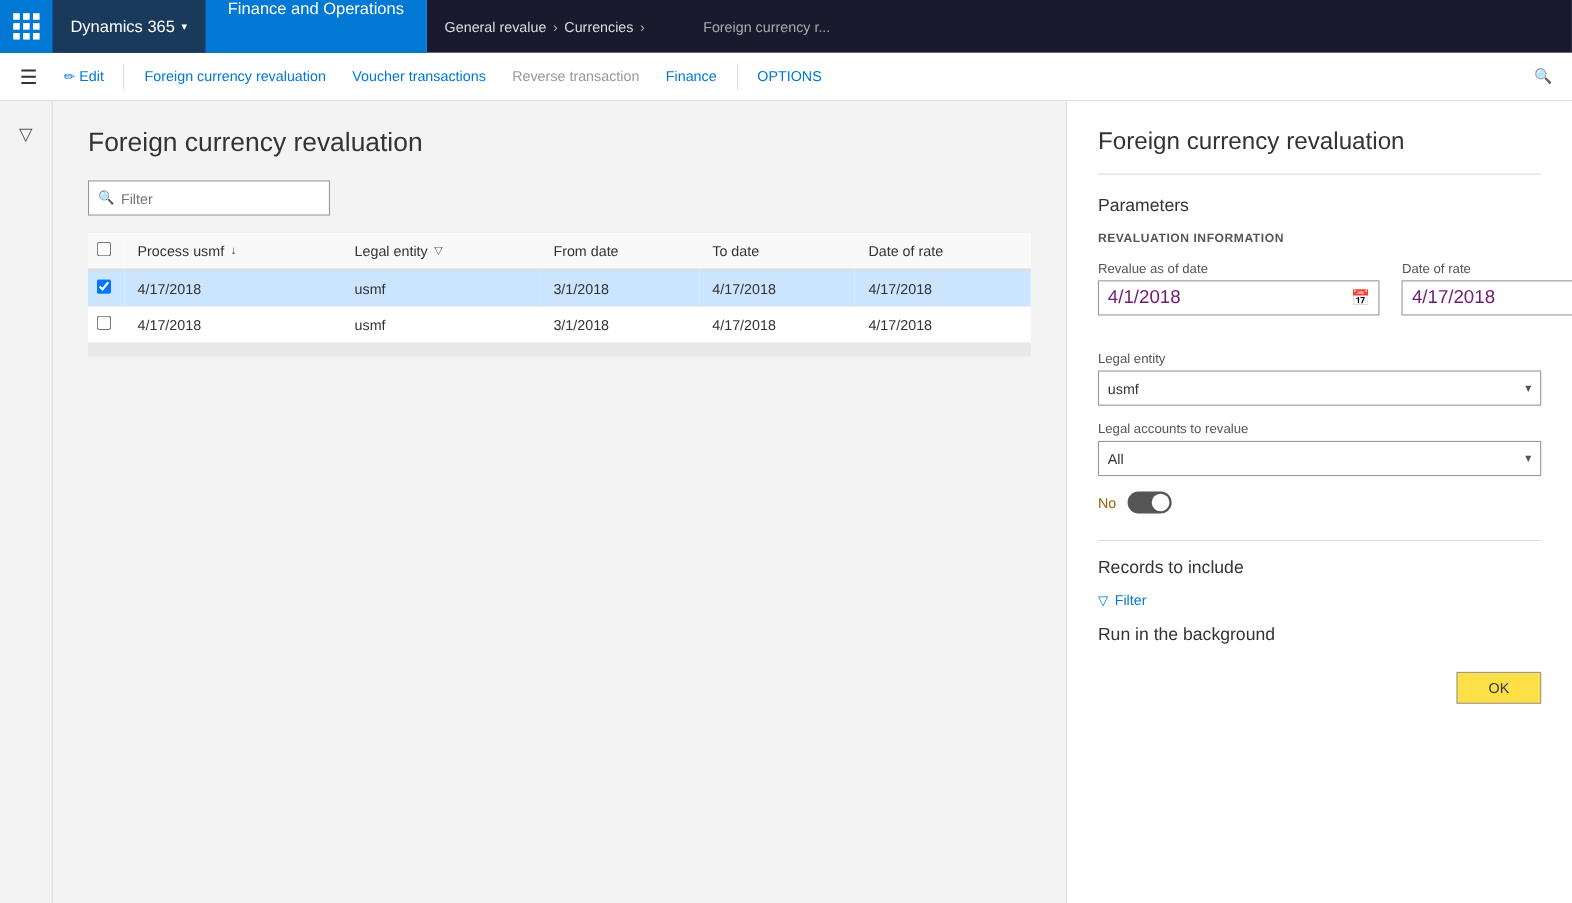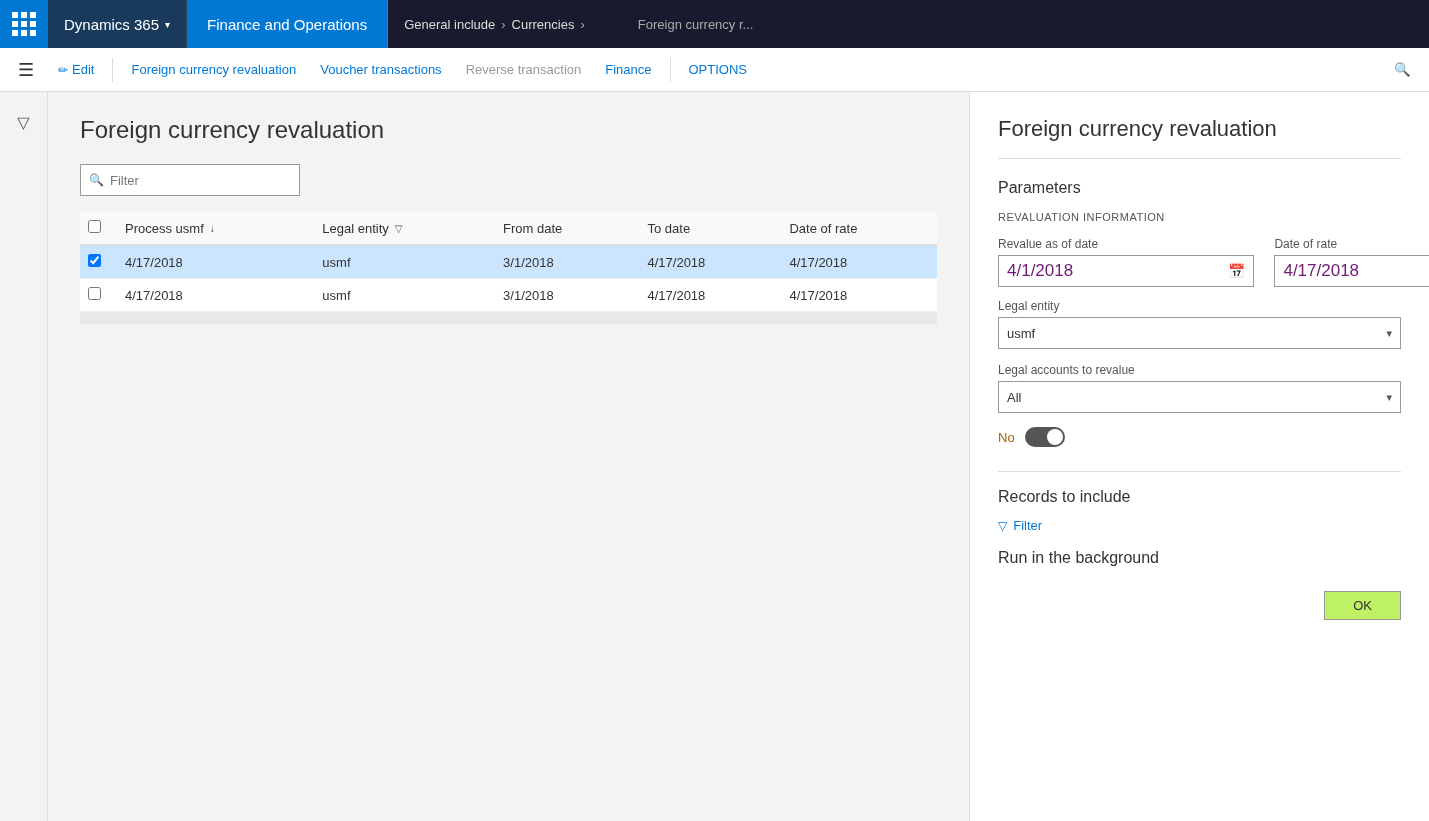--- a/index.html
+++ b/index.html
@@ -39,21 +39,21 @@
       height: 48px;
       background: #1a3a5c;
       font-size: 15px;
       font-weight: 500;
       color: white;
       gap: 6px;
       border-right: 1px solid #2a4a6c;
     }
     .nav-fo {
       display: flex;
-      align-items: center;
+      align-items: flex-start;
       padding: 0 20px;
       height: 48px;
       background: #0078d4;
       font-size: 15px;
       font-weight: 500;
       color: white;
       border-right: 1px solid #1a88e0;
     }
     .nav-breadcrumb {
       display: flex;
@@ -228,30 +228,30 @@
     .panel-title {
       font-size: 22px;
       font-weight: 300;
       color: #333;
       margin-bottom: 20px;
       border-bottom: 1px solid #ddd;
       padding-bottom: 16px;
     }
     .section-label {
       font-size: 11px;
-      font-weight: 400;
+      font-weight: 700;
       color: #555;
       letter-spacing: 0.5px;
       margin-bottom: 14px;
       text-transform: uppercase;
     }
     .form-row {
       display: flex;
       gap: 20px;
-      margin-bottom: 12px;
+      margin-bottom: 32px;
     }
     .form-field {
       display: flex;
       flex-direction: column;
       gap: 4px;
       flex: 1;
     }
     .form-field label {
       font-size: 12px;
       color: #555;
@@ -378,21 +378,21 @@
     }
 
     .panel-footer {
       display: flex;
       justify-content: flex-end;
       margin-top: 24px;
     }
     .ok-btn {
       padding: 6px 28px;
       border: 1px solid #999;
-      background: #bef264;
+      background: #fde047;
       font-size: 13px;
       color: #333;
       cursor: pointer;
       border-radius: 0;
     }
   </style>
 </head>
 <body>
 
 <div class="top-nav">
@@ -410,21 +410,21 @@
     </div>
   </div>
   <div class="nav-dynamics">
     <span>Dynamics 365</span>
     <span style="font-size:10px;">▾</span>
   </div>
   <div class="nav-fo">
     <span>Finance and Operations</span>
   </div>
   <div class="nav-breadcrumb">
-    <span class="crumb">General include</span>
+    <span class="crumb">General revalue</span>
     <span>›</span>
     <span class="crumb">Currencies</span>
     <span>›</span>
     <span class="crumb-active">Foreign currency r...</span>
   </div>
 </div>
 
 <div class="action-bar">
   <button class="hamburger-btn">
     <span>☰</span>

